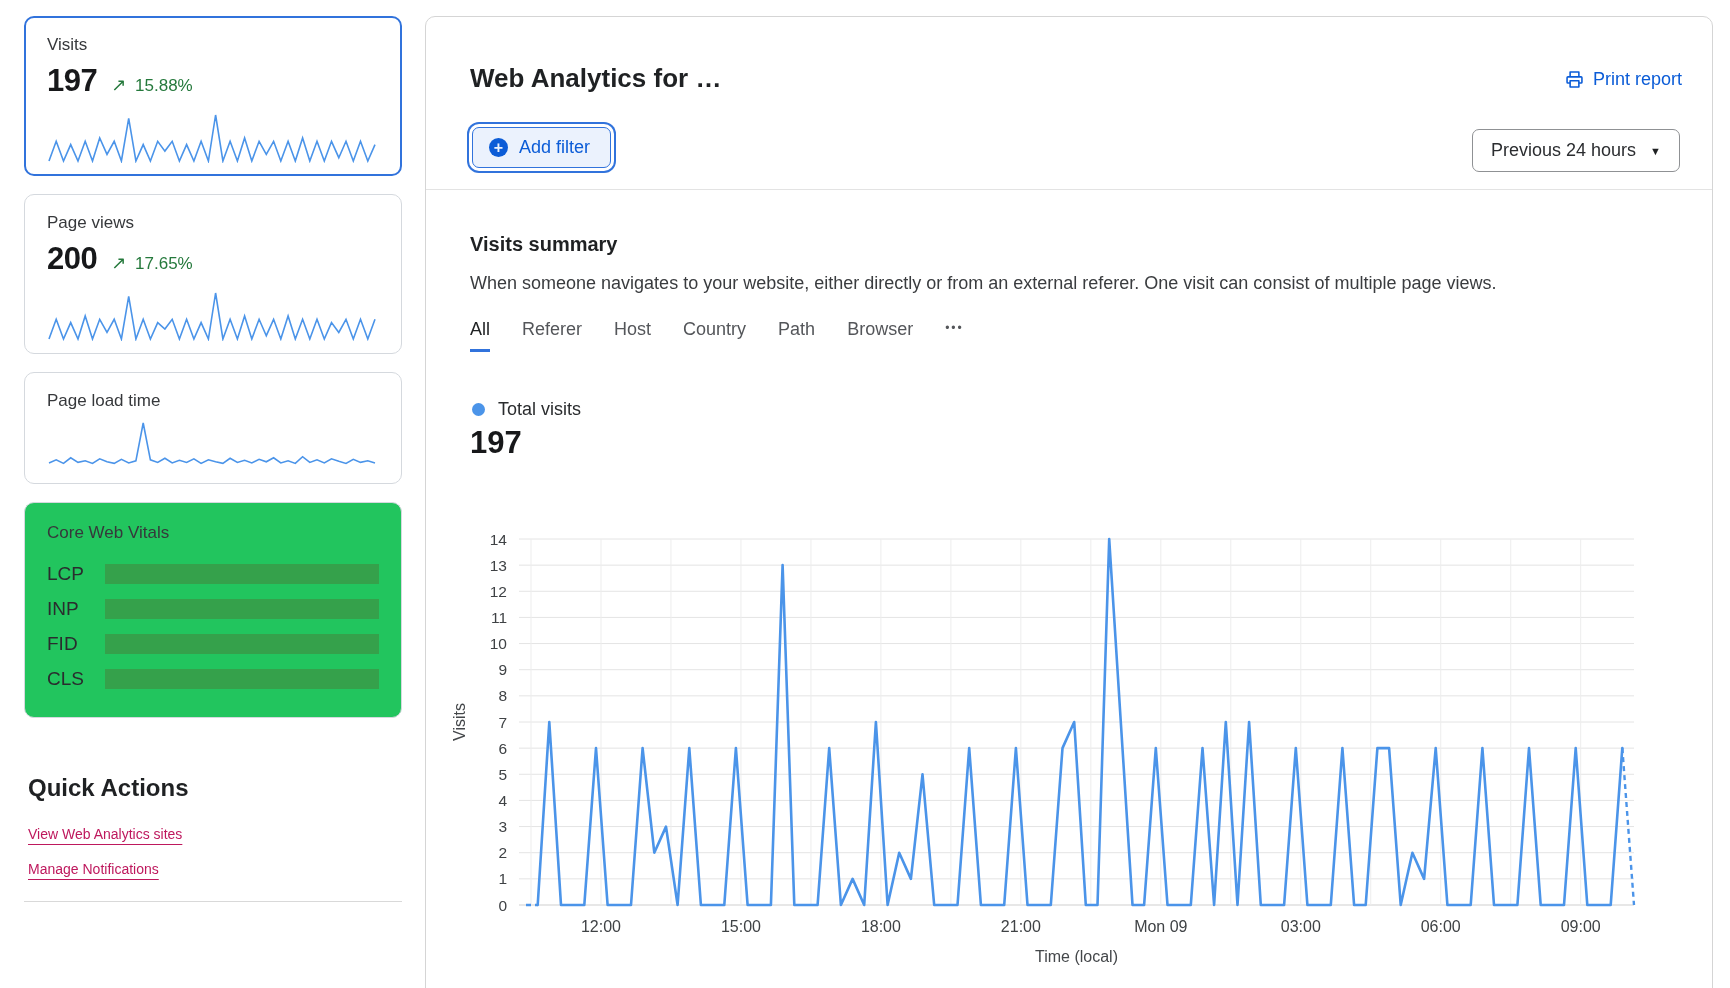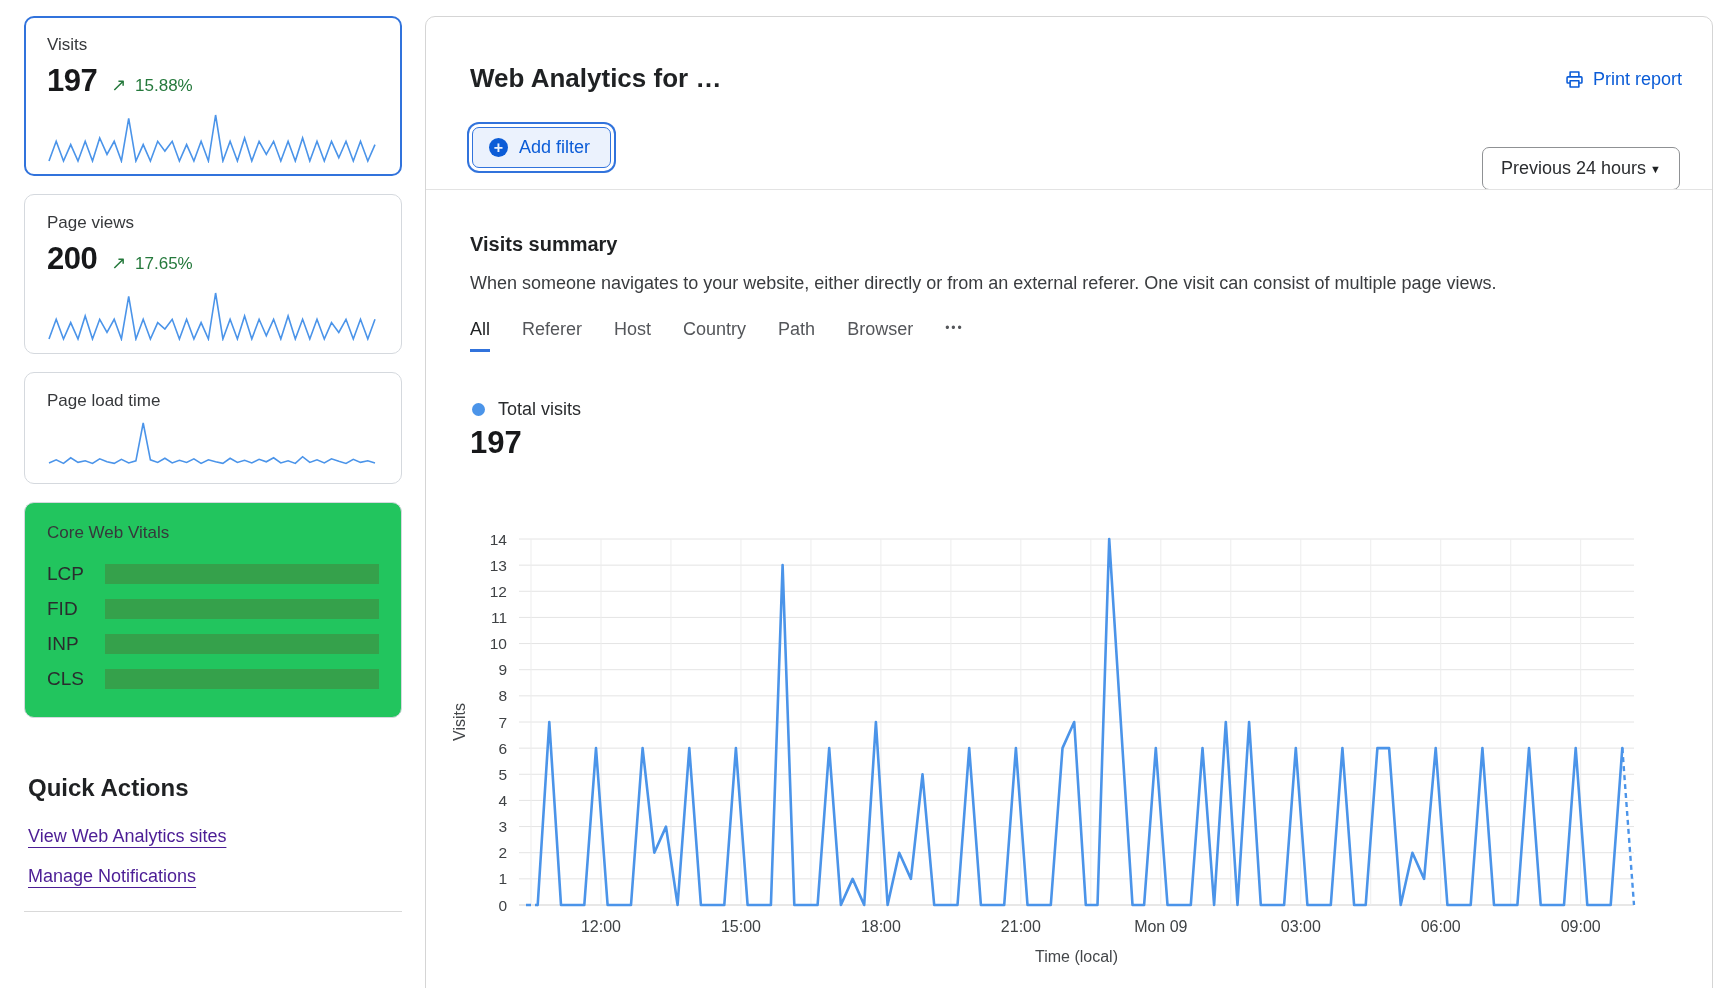--- a/index.html
+++ b/index.html
@@ -32,21 +32,21 @@
     border: 1px solid #d5d9de; border-radius: 10px;
     padding: 20px 22px 14px 22px; background: #22c55e; margin-bottom: 18px;
   }
   .vitals-title { font-size: 17px; color: #36383b; margin-bottom: 20px; }
   .vital-row { display: flex; align-items: center; margin-bottom: 13px; }
   .vital-label { width: 58px; font-size: 19px; color: #2a2c2e; }
   .vital-bar { flex: 1; height: 20px; background: #35A14B; }
 
   .qa-heading { font-size: 24px; font-weight: bold; color: #1f2123; margin: 56px 4px 24px 4px; }
   .qa-link {
-    display: table; margin: 0 4px 19px 4px; font-size: 18px; color: #4c1d95;
+    display: table; margin: 0 4px 19px 4px; font-size: 14px; color: #be185d;
     text-decoration: underline; text-underline-offset: 5px; cursor: pointer;
   }
   .sidebar-divider { border: none; border-top: 1px solid #d9d9d9; margin: 24px 0 0 0; }
 
   
   .panel {
     position: absolute; left: 425px; top: 16px; width: 1288px; height: 1060px;
     border: 1px solid #d5d5d5; border-radius: 10px; background: #fff;
   }
   .panel-title { position: absolute; left: 44px; top: 46px; font-size: 26px; font-weight: bold; color: #1f2123; }
@@ -61,24 +61,24 @@
     border: 1px solid #3173DC; border-radius: 7px; padding: 9px 20px 9px 16px;
     box-shadow: 0 0 0 3px #ffffff, 0 0 0 5px #3173DC;
     cursor: pointer; font-family: inherit;
   }
   .plus-icon {
     width: 19px; height: 19px; border-radius: 50%; background: #0B5CD7;
     color: #EBF2FD; font-size: 16px; line-height: 19px; text-align: center; font-weight: bold;
   }
   .range-btn {
     position: absolute; right: 32px; top: 112px;
-    display: inline-flex; align-items: center; gap: 4px;
+    display: inline-flex; align-items: center; gap: 14px;
     font-size: 18px; color: #2b2d30; background: #fff;
     border: 1px solid #8f9194; border-radius: 7px; padding: 10px 18px;
-    cursor: pointer; font-family: inherit; margin-top: 18px;
+    cursor: pointer; font-family: inherit;
   }
   .caret { font-size: 11px; color: #1f2123; }
   .panel-divider { position: absolute; left: 0; right: 0; top: 172px; border: none; border-top: 1px solid #e3e3e3; }
 
   .summary-title { position: absolute; left: 44px; top: 216px; font-size: 20px; font-weight: bold; color: #1f2123; }
   .summary-desc { position: absolute; left: 44px; top: 256px; font-size: 18px; color: #3a3c3f; width: 1210px; }
 
   .tabs { position: absolute; left: 44px; top: 302px; display: flex; gap: 32px; align-items: center; }
   .tab { font-size: 18px; color: #54565a; padding-bottom: 9px; border-bottom: 3px solid transparent; cursor: pointer; }
   .tab.active { color: #212325; border-bottom-color: #3173DC; }
@@ -125,25 +125,25 @@
     </div>
 
   <div class="vitals-card">
     <div class="vitals-title">Core Web Vitals</div>
     <div id="vitals-rows">
         <div class="vital-row">
           <span class="vital-label">LCP</span>
           <span class="vital-bar"></span>
         </div>
         <div class="vital-row">
+          <span class="vital-label">INP</span>
+          <span class="vital-bar"></span>
+        </div>
+        <div class="vital-row">
           <span class="vital-label">FID</span>
-          <span class="vital-bar"></span>
-        </div>
-        <div class="vital-row">
-          <span class="vital-label">INP</span>
           <span class="vital-bar"></span>
         </div>
         <div class="vital-row">
           <span class="vital-label">CLS</span>
           <span class="vital-bar"></span>
         </div>
       </div>
   </div>
 
   <div class="qa-heading">Quick Actions</div>

